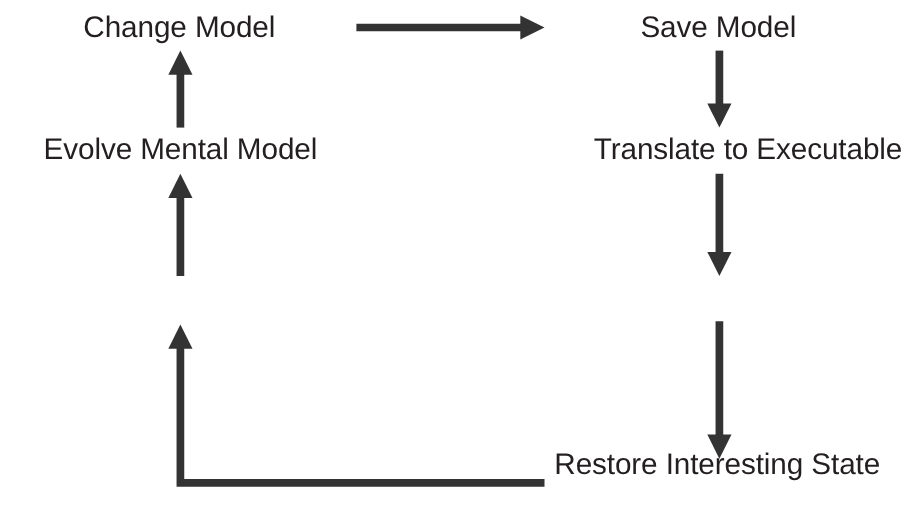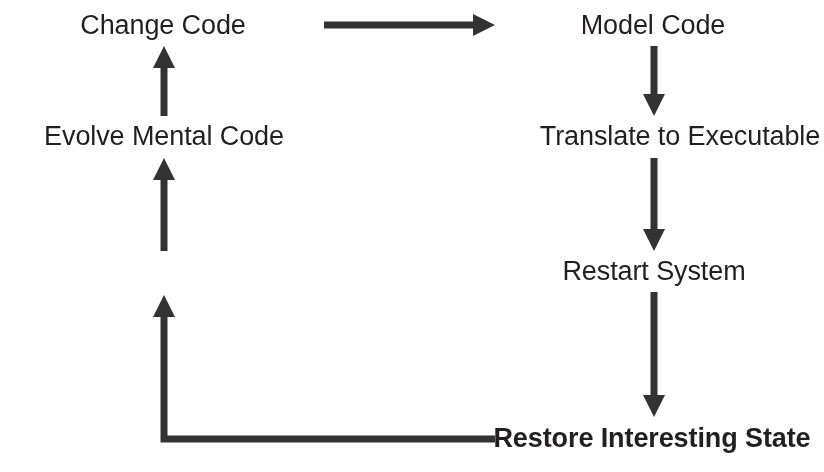--- a/index.html
+++ b/index.html
@@ -73,26 +73,25 @@
       <polygon points="164,158 153,180 175,180" fill="#333333"></polygon>
     </g>
 
     <g>
       <line x1="164" y1="116" x2="164" y2="59" stroke="#333333" stroke-width="7" stroke-linecap="butt"></line>
       <polygon points="164,46 153,68 175,68" fill="#333333"></polygon>
     </g>
 
   </svg>
 
-  <div class="node-label" style="left:163px; top:25px;">Change Code</div>
+  <div class="node-label" style="left:163px; top:25px;">Change Model</div>
 
-  <div class="node-label" style="left:653px; top:25px;">Model Code</div>
+  <div class="node-label" style="left:653px; top:25px;">Save Model</div>
 
-  <div class="node-label" style="left:164px; top:136px;">Evolve Mental Code</div>
+  <div class="node-label" style="left:164px; top:136px;">Evolve Mental Model</div>
 
   <div class="node-label" style="left:657px; top:136px;margin-left:23px;">Translate to Executable</div>
 
 
-  <div class="node-label" style="left:654px; top:271px;">Restart System</div>
 
-  <div class="node-label" style="left:652px; top:438px;font-weight:bold;">Restore Interesting State</div>
+  <div class="node-label" style="left:652px; top:422px;">Restore Interesting State</div>
 
 </div>
 
 </body></html>

